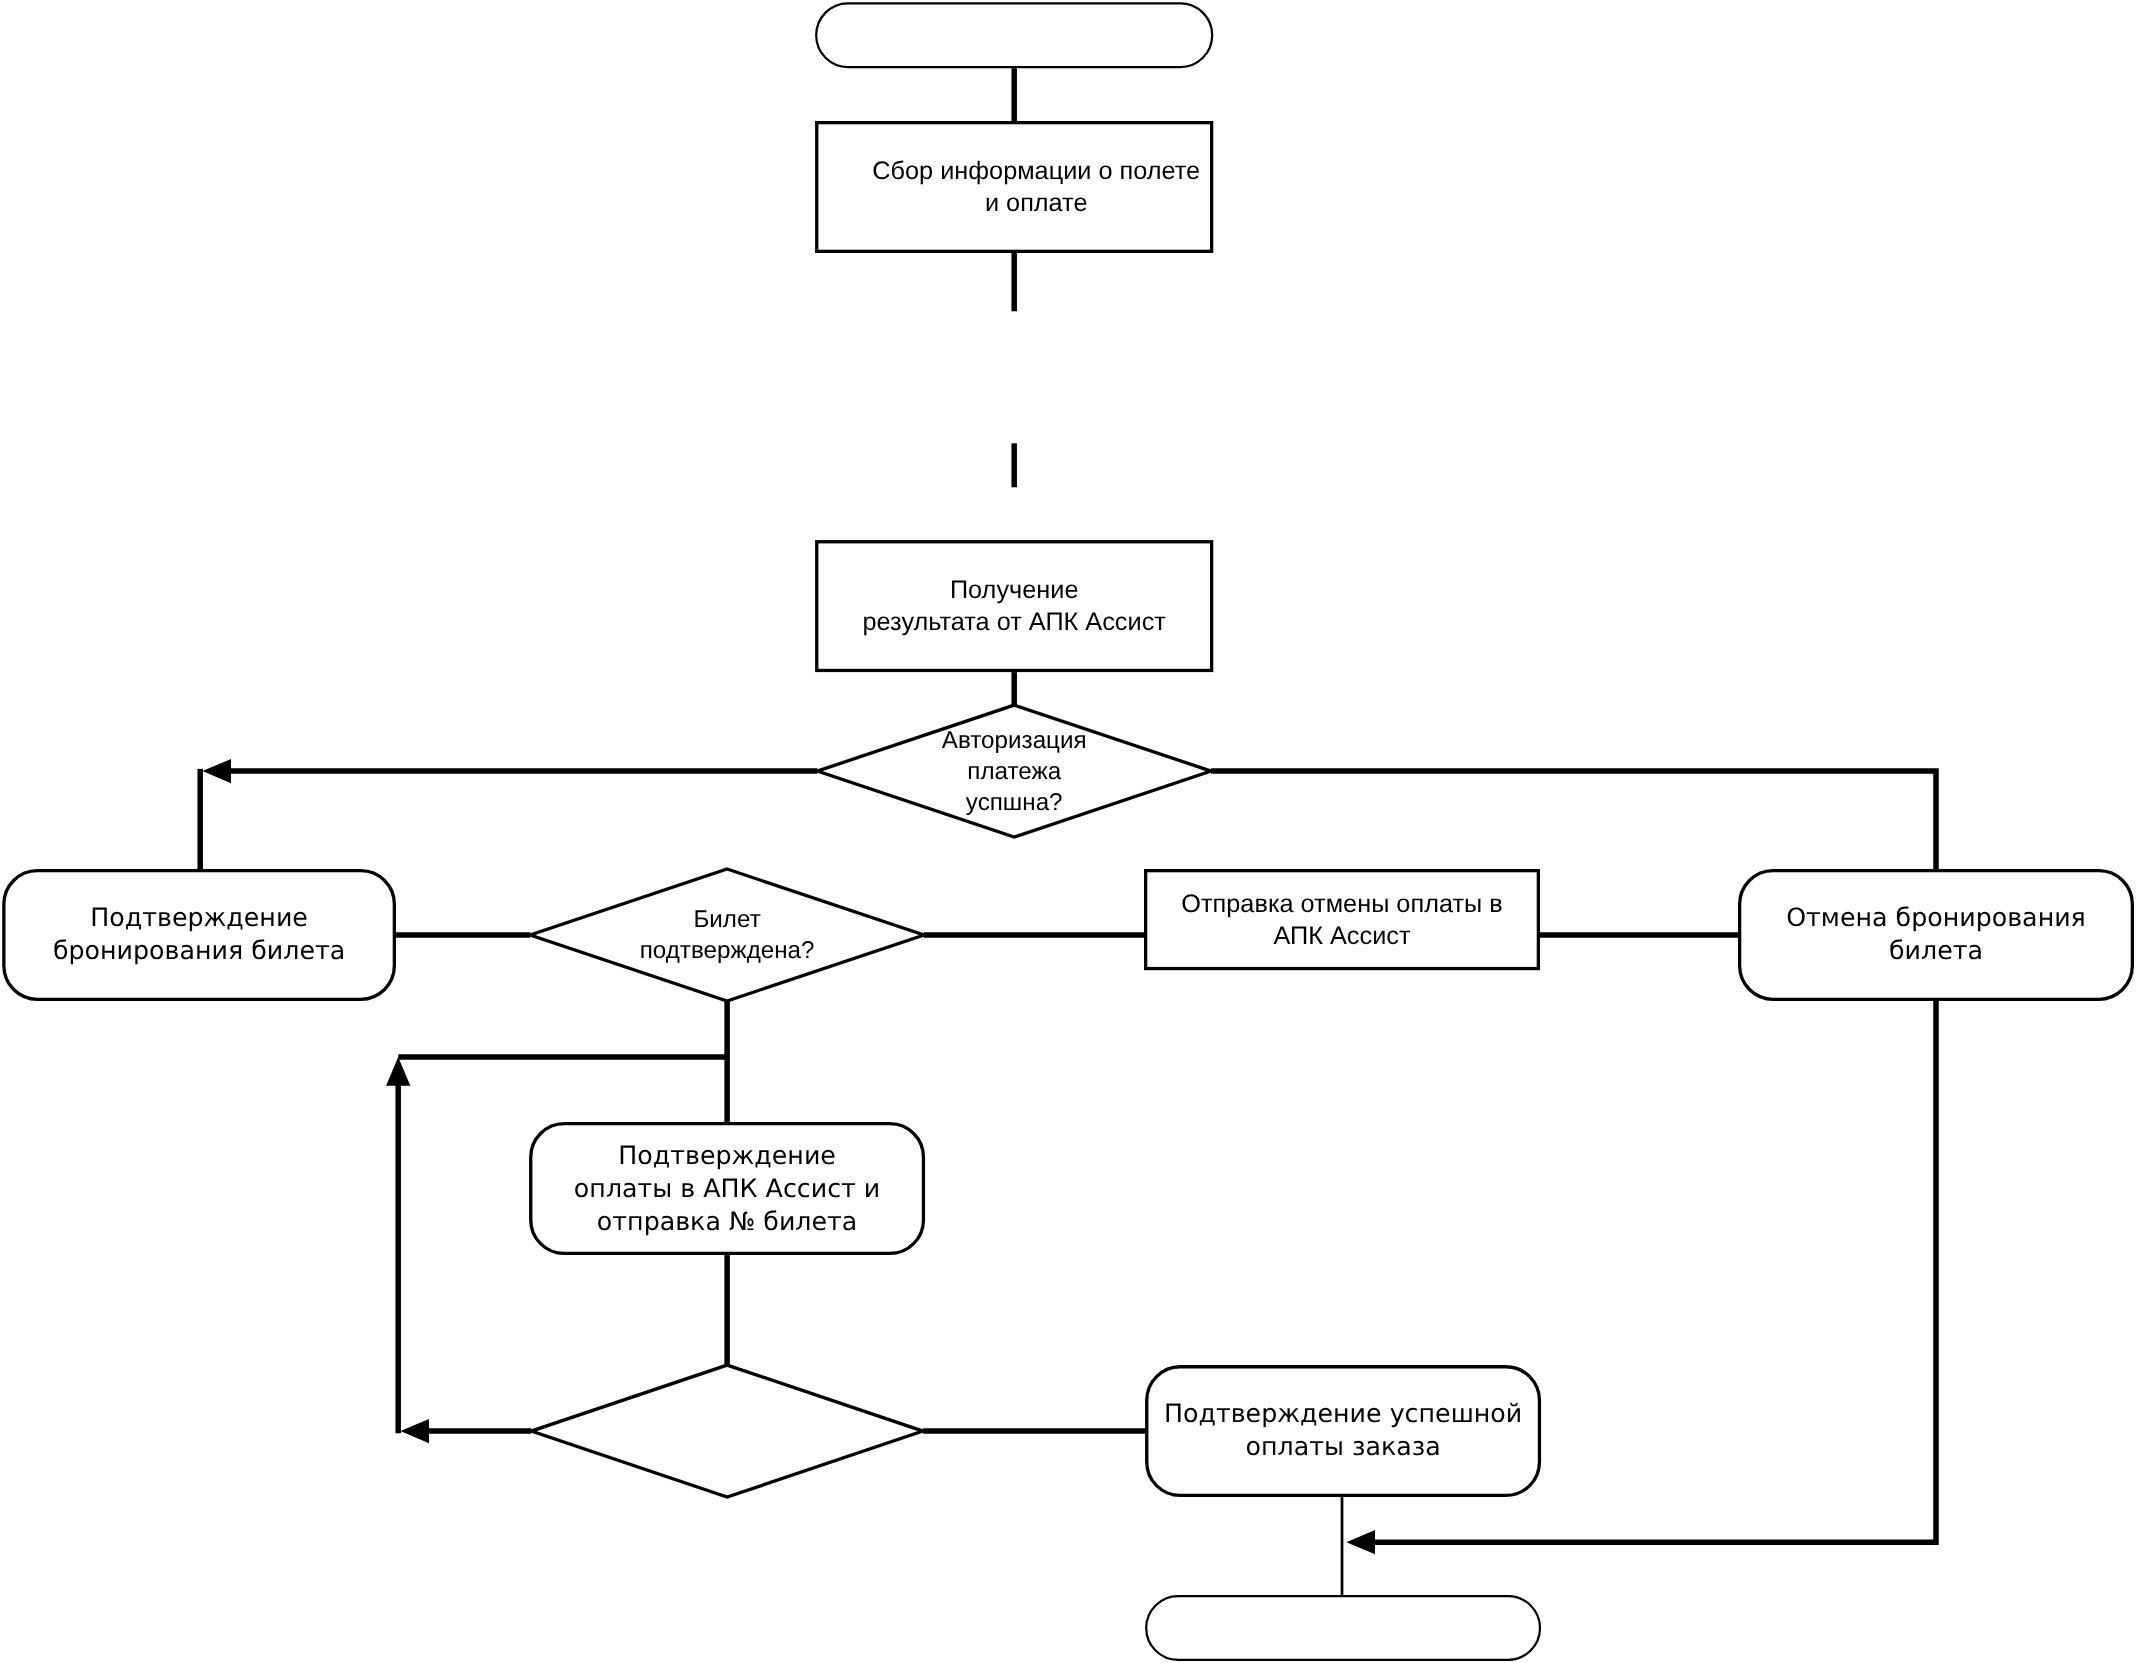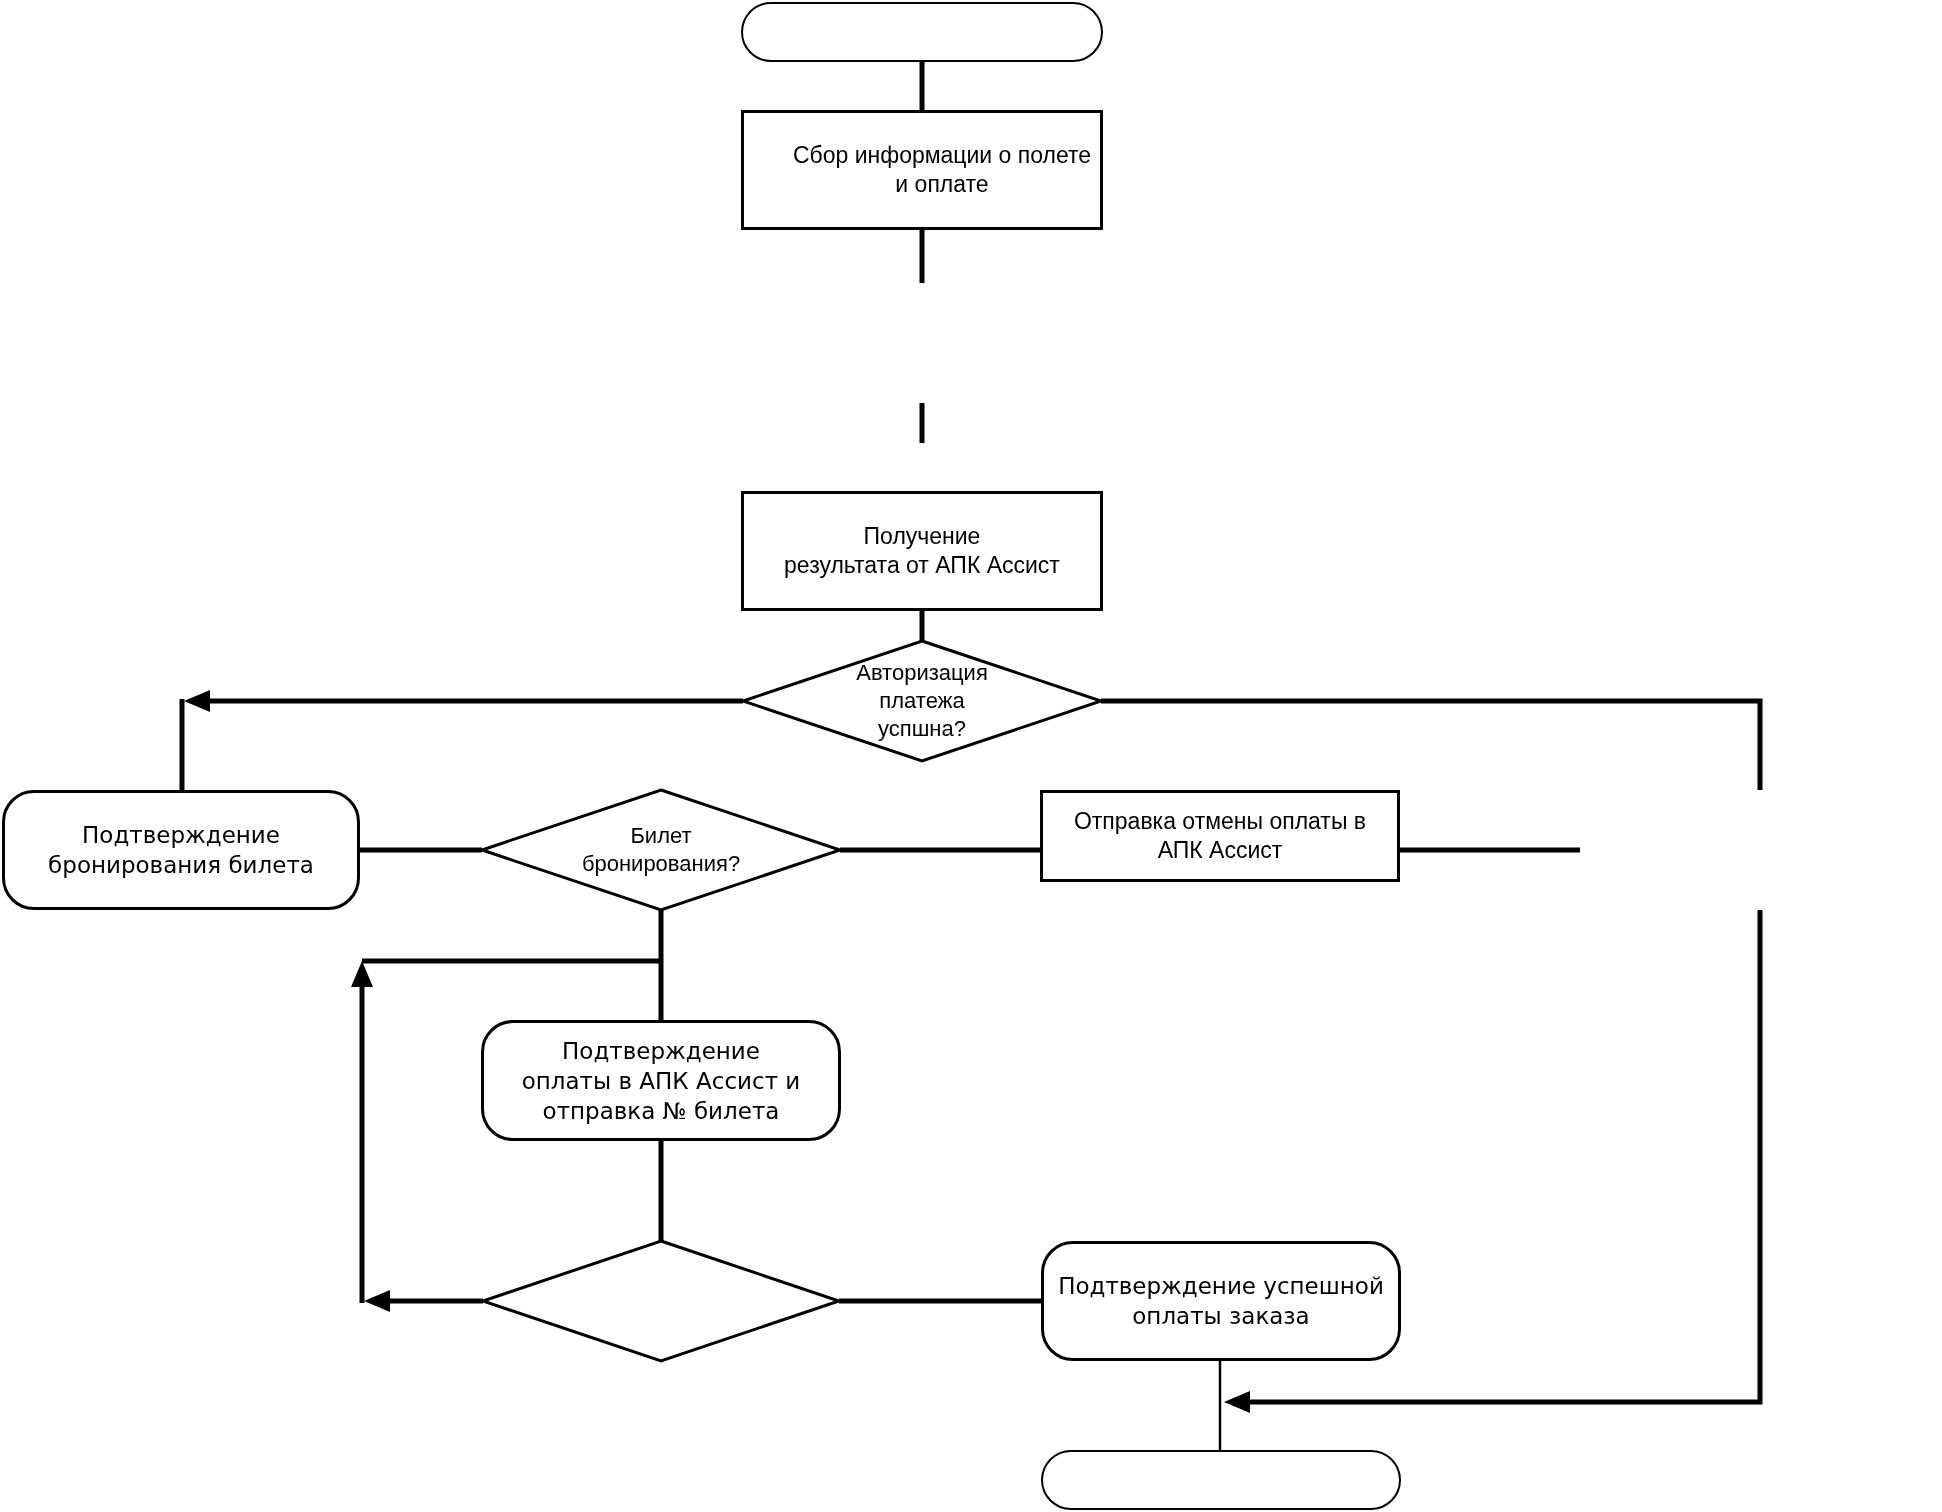--- a/index.html
+++ b/index.html
@@ -139,29 +139,31 @@
 
   <div class="node f-narrow" style="left:741px; top:443px; width:362px; height:120px;margin-top:48px;">Получение
 результата от АПК Ассист</div>
 
   <div class="node f-wide" style="left:2px; top:790px; width:358px; height:120px;">Подтверждение
 бронирования билета</div>
 
   <div class="node f-narrow" style="left:1040px; top:790px; width:360px; height:92px;">Отправка отмены оплаты в
 АПК Ассист</div>
 
+  <div class="node f-wide" style="left:1580px; top:790px; width:360px; height:120px;">Отмена бронирования
+билета</div>
 
   <div class="node f-wide" style="left:481px; top:1020px; width:360px; height:121px;">Подтверждение
 оплаты в АПК Ассист и
 отправка № билета</div>
 
   <div class="node f-wide" style="left:1041px; top:1241px; width:360px; height:120px;">Подтверждение успешной
 оплаты заказа</div>
 
   <div class="diamond-label f-diamond" style="left:812px; top:659px; width:220px; height:84px;">Авторизация
 платежа
 успшна?</div>
 
   <div class="diamond-label f-diamond" style="left:551px; top:822px; width:220px; height:56px;">Билет
-бронирования?</div>
+подтверждена?</div>
 
 
 </div>
 
 </body></html>

